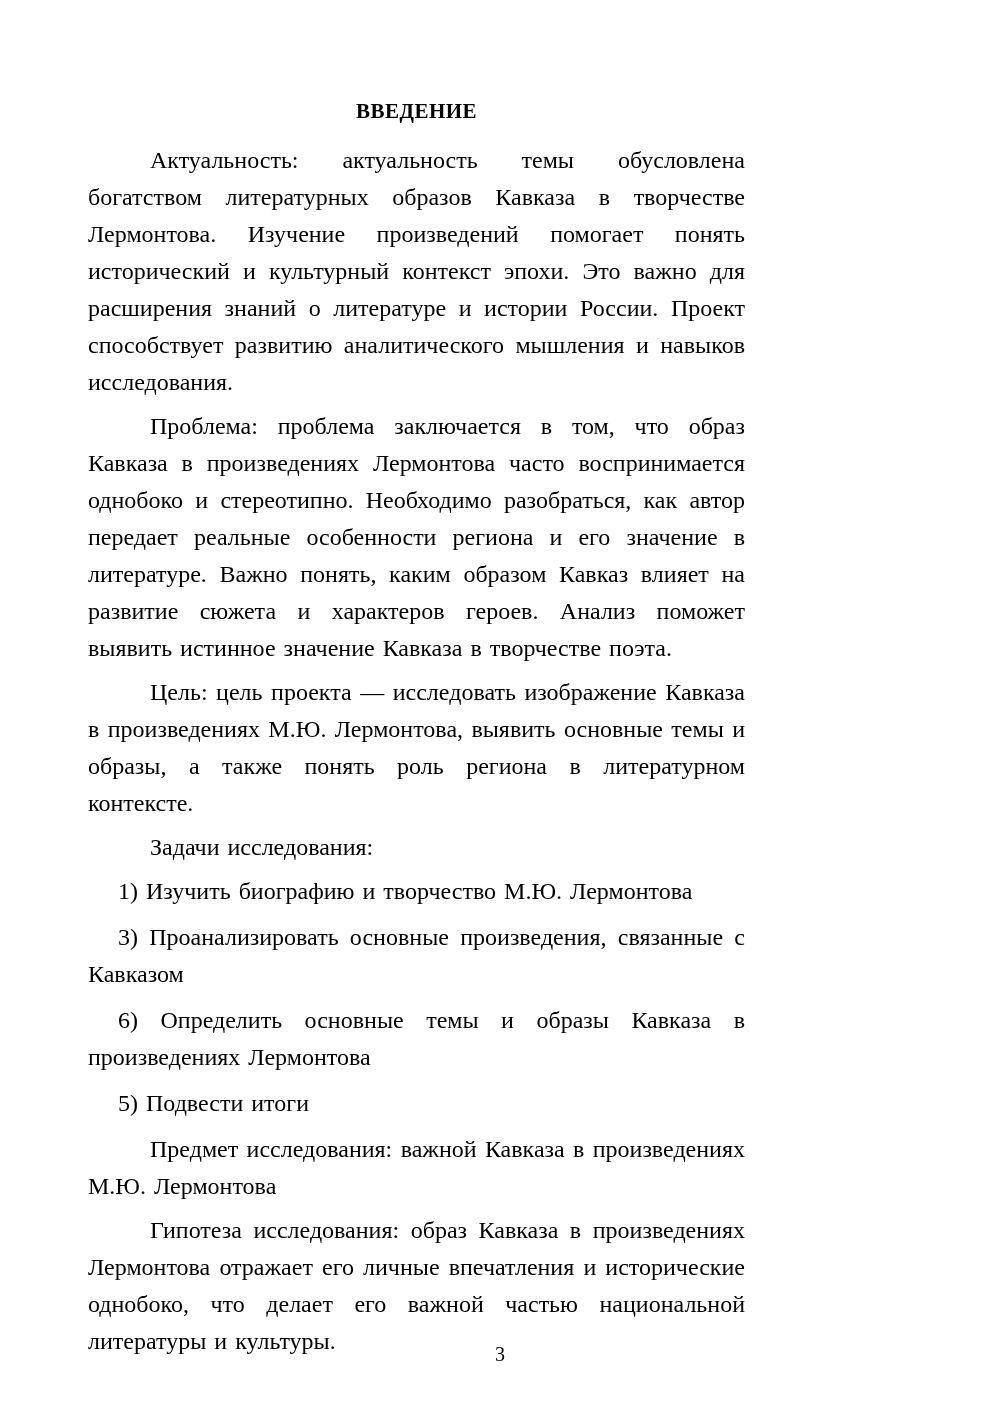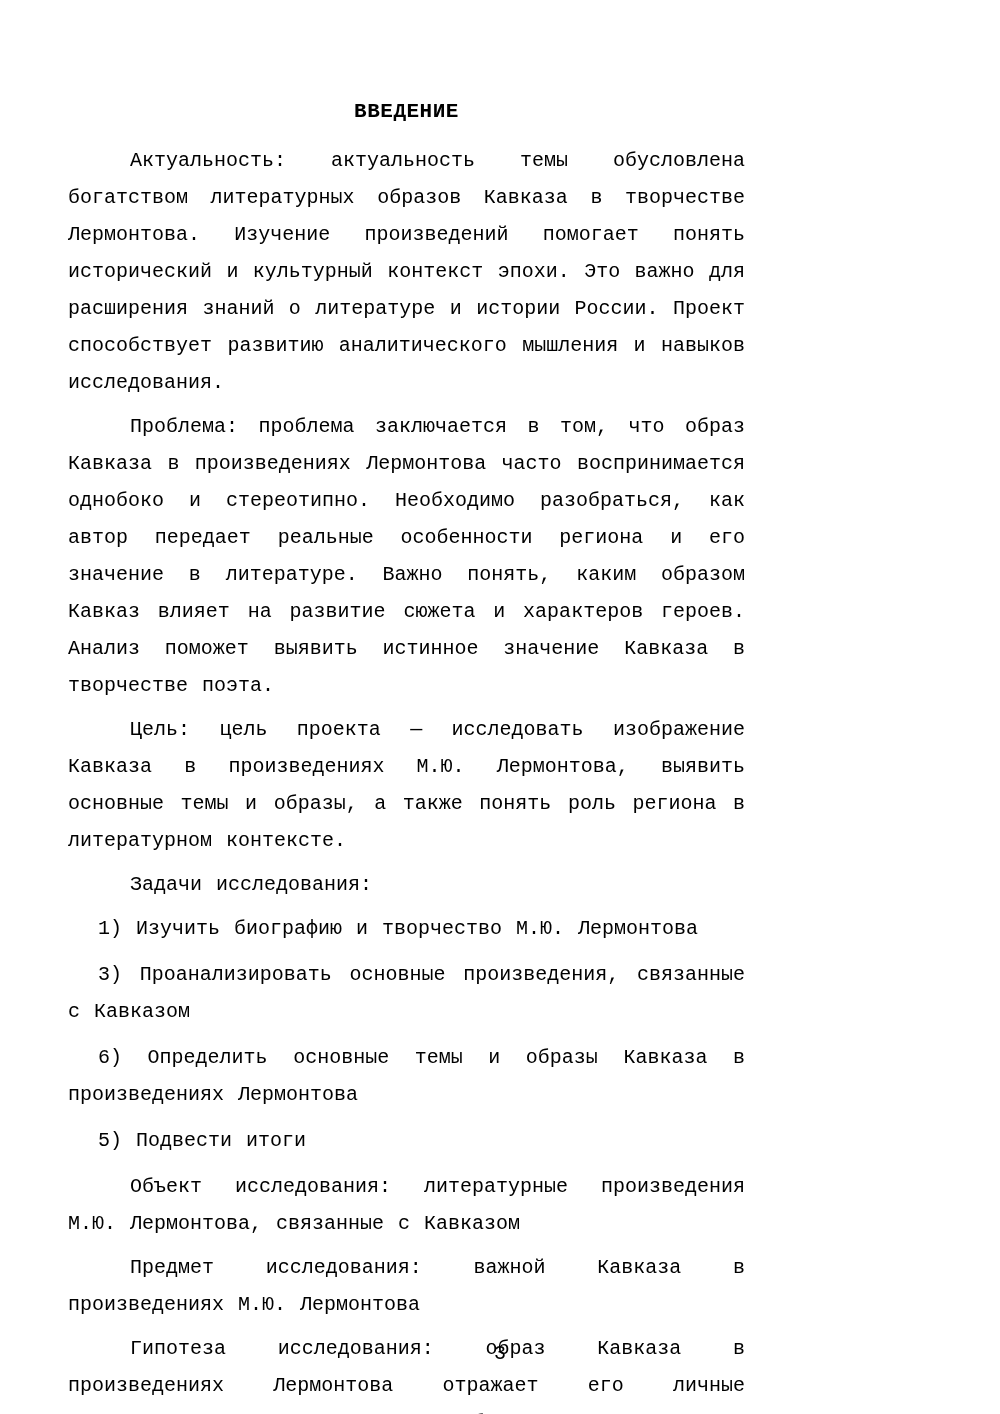--- a/index.html
+++ b/index.html
@@ -11,43 +11,42 @@
     width: 1000px;
     height: 1414px;
     position: relative;
     font-family: "Liberation Serif", "DejaVu Serif", serif;
     color: #000000;
   }
   .page {
     box-sizing: border-box;
     width: 815px;
     height: 1414px;
-    padding: 93px 70px 60px 68px;
+    padding: 93px 70px 60px 88px;
     position: relative;
     background: #ffffff;
-    font-family: Liberation Mono, monospace;
   }
   .doc-title {
     font-size: 21px;
     font-weight: bold;
     text-align: center;
     line-height: 37px;
     margin: 0 0 12px 0;
     letter-spacing: 0.5px;
   }
   p.body-par {
-    font-size: 20px;
+    font-size: 24px;
     line-height: 37px;
     text-align: justify;
     text-indent: 62px;
     margin: 0 0 7px 0;
     word-spacing: 2px;
   }
   p.task-item {
-    font-size: 20px;
+    font-size: 24px;
     line-height: 37px;
     text-align: justify;
     text-indent: 30px;
     margin: 0 0 9px 0;
     word-spacing: 2px;
   }
   .page-number {
     position: absolute;
     bottom: 48px;
     left: 0;
@@ -74,21 +73,20 @@
 
   <p class="task-item">1) Изучить биографию и творчество М.Ю. Лермонтова</p>
 
   <p class="task-item">3) Проанализировать основные произведения, связанные с Кавказом</p>
 
   <p class="task-item">6) Определить основные темы и образы Кавказа в произведениях Лермонтова</p>
 
 
   <p class="task-item">5) Подвести итоги</p>
 
-  <p class="body-par">Объект исследования: литературные произведения М.Ю. Лермонтова, связанные с Кавказом</p>
 
   <p class="body-par">Предмет исследования: важной Кавказа в произведениях М.Ю. Лермонтова</p>
 
   <p class="body-par">Гипотеза исследования: образ Кавказа в произведениях Лермонтова отражает его личные впечатления и исторические однобоко, что делает его важной частью национальной литературы и культуры.</p>
 
   <div class="page-number">3</div>
 
 </div>
 
 </body></html>

